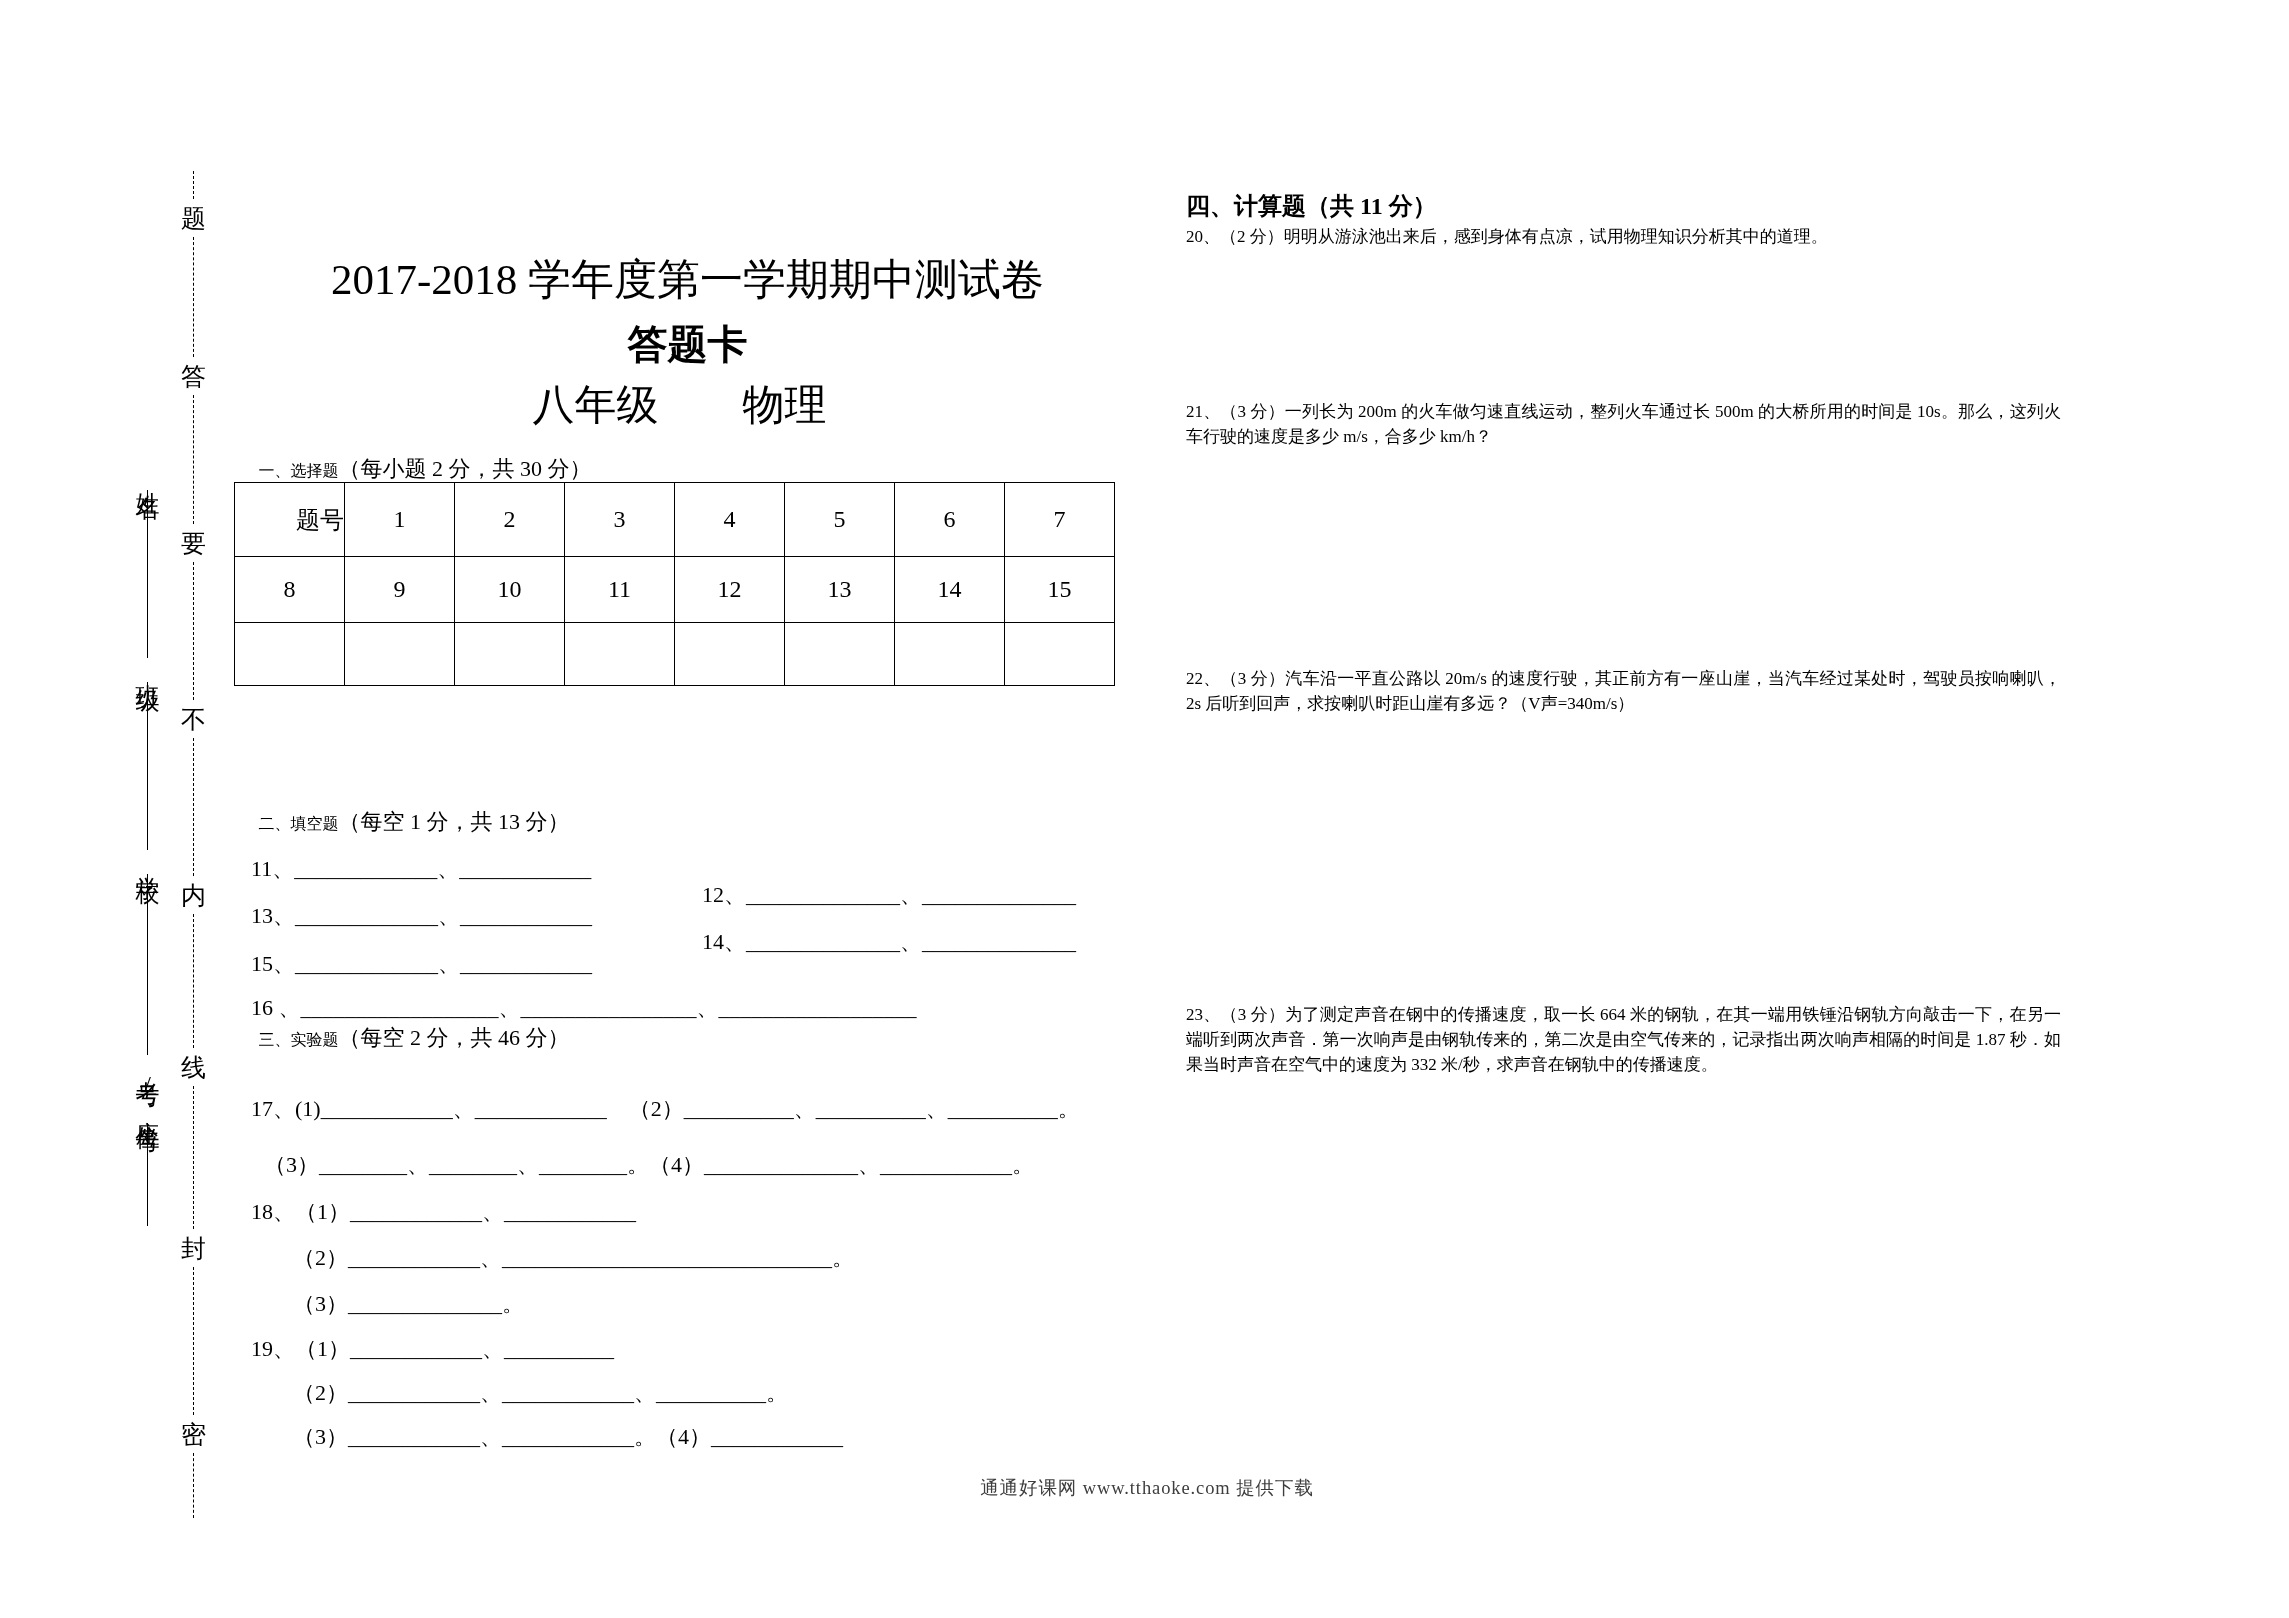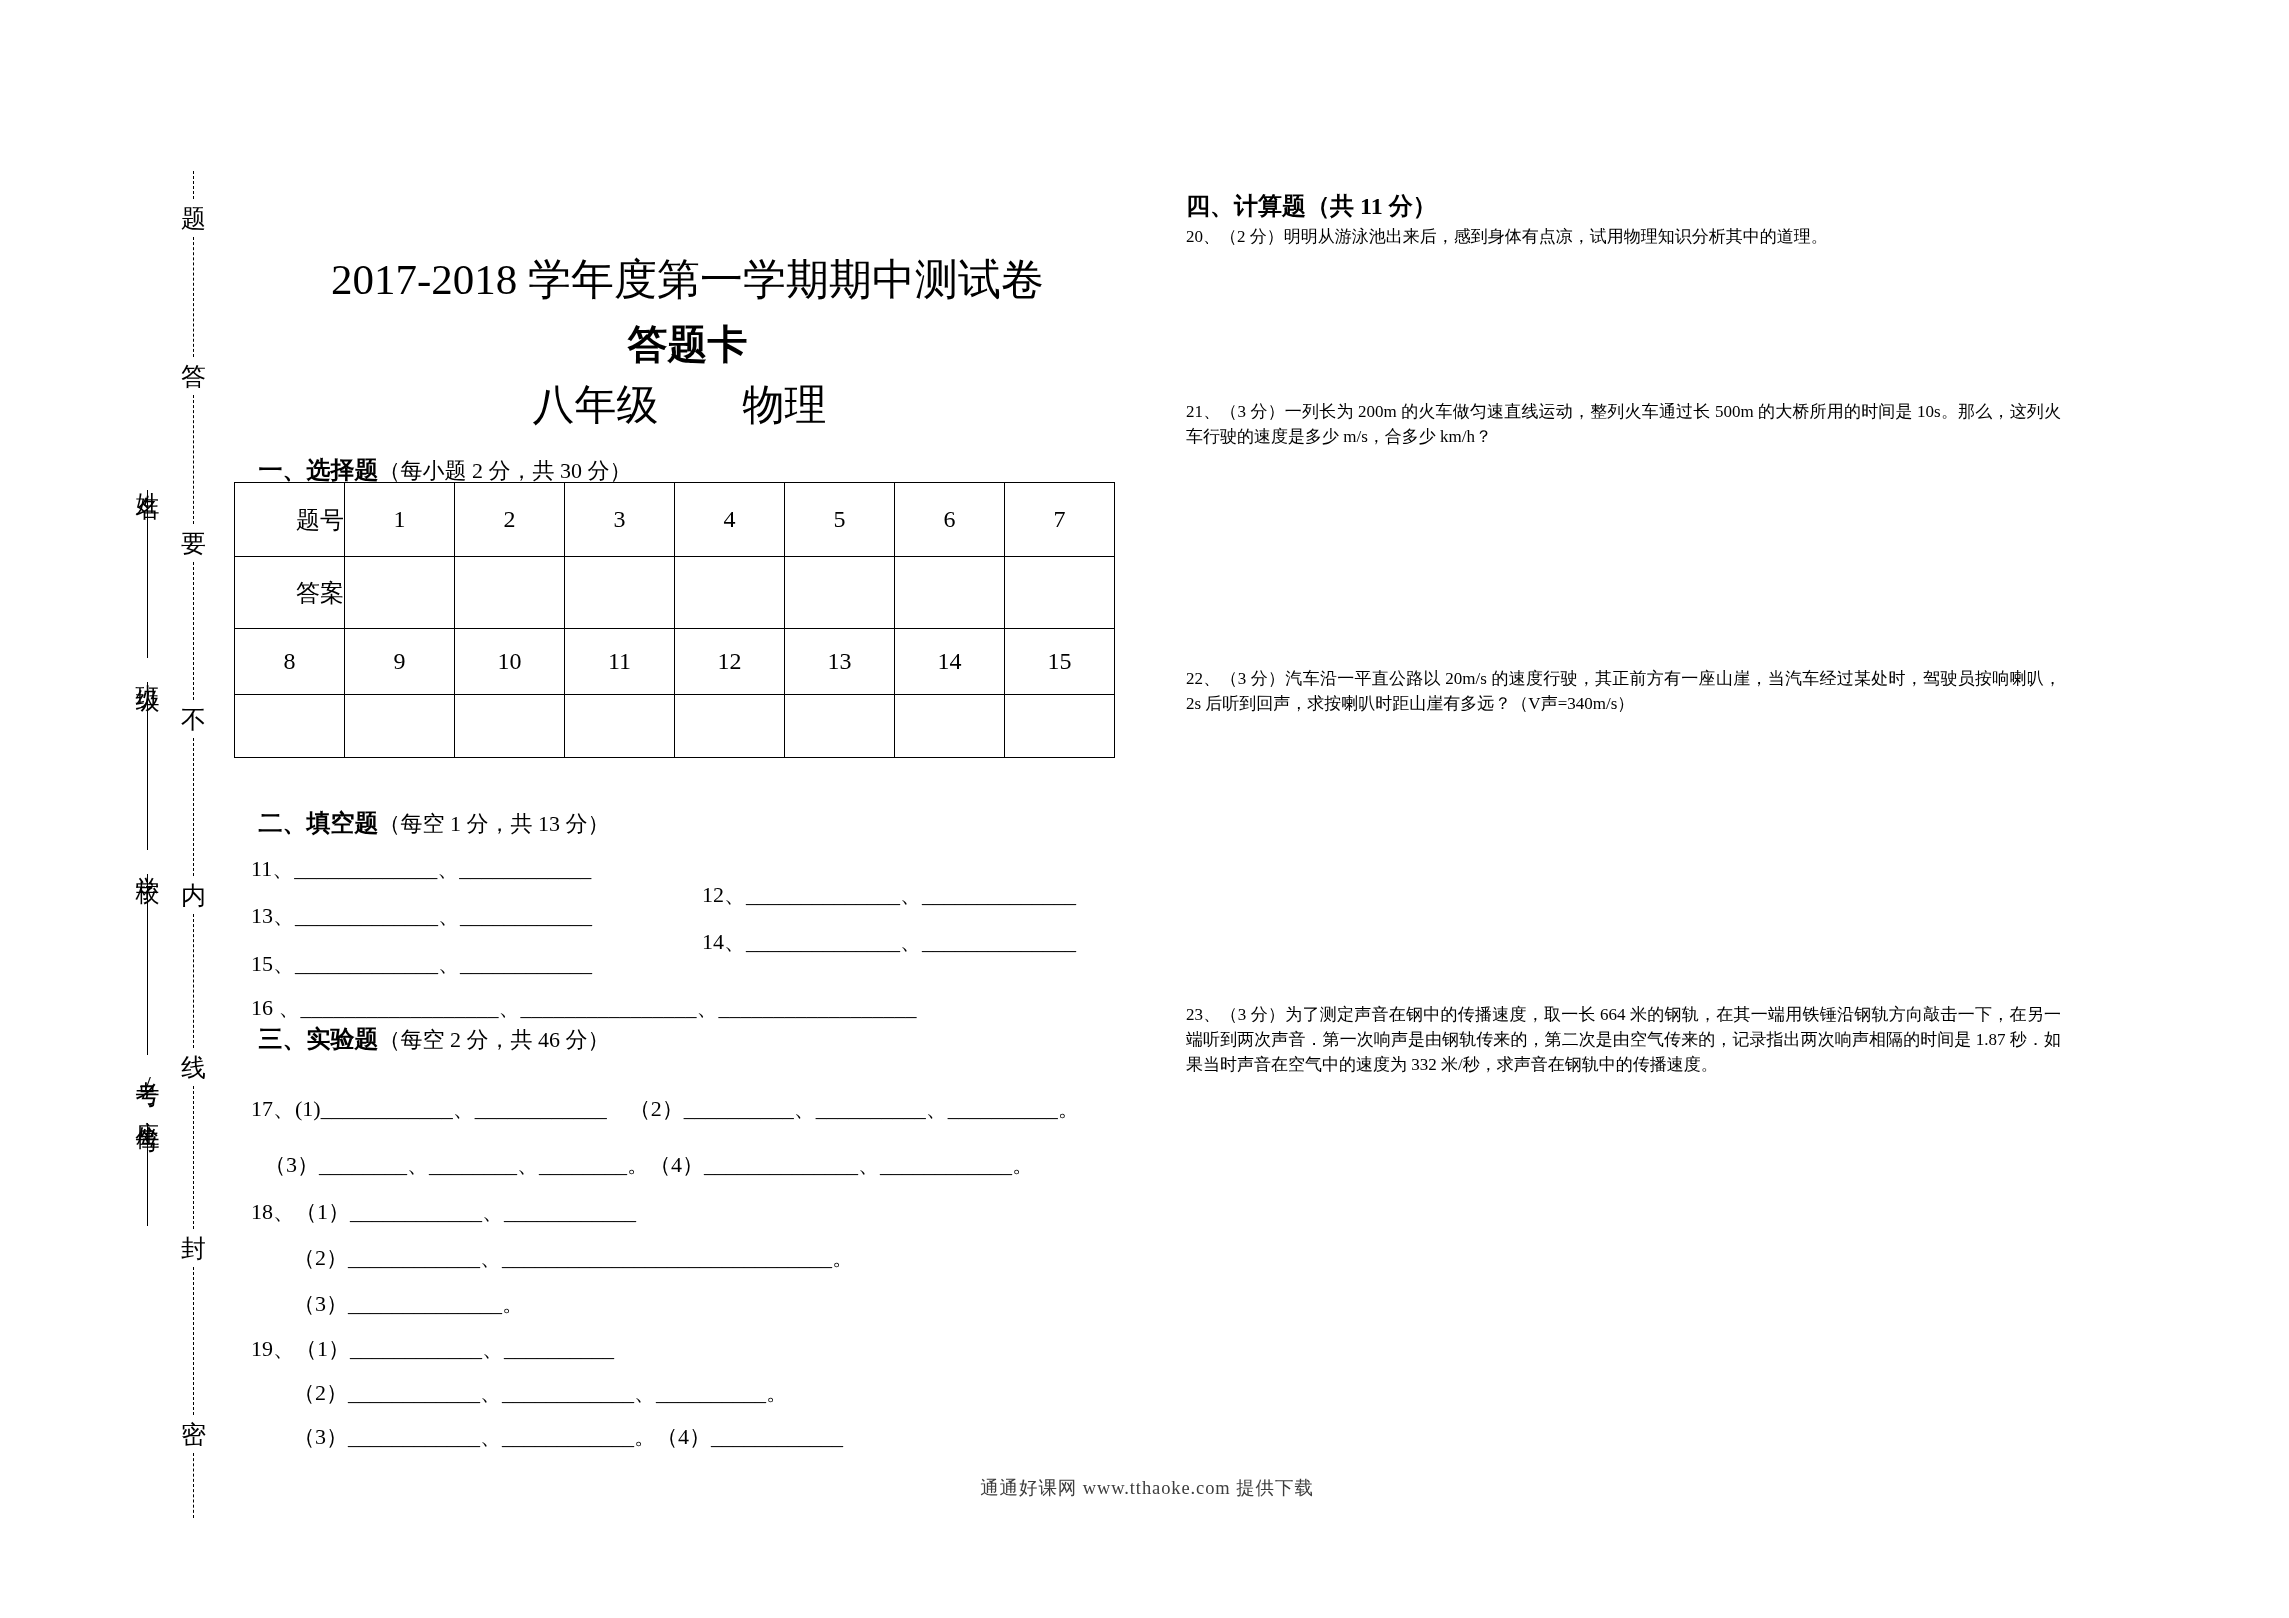--- a/index.html
+++ b/index.html
@@ -27,21 +27,21 @@
   }
   .seal-char { font-size:25px; line-height:1; margin:6.5px 0; }
   .dash { width:0; border-left:1.8px dashed #000; }
 
   
   .title    { left:249px; top:251px; width:877px; text-align:center; font-size:43px; font-weight:normal; }
   .subtitle { left:249px; top:317px; width:877px; text-align:center; font-size:40px; font-weight:bold; }
   .grade    { left:241px; top:377px; width:877px; text-align:center; font-size:42px; font-weight:normal; white-space:pre; }
 
   .sec-h { white-space:pre; }
-  .hb { font-weight:bold; font-size:24px; }
+  .hb { font-weight:normal; font-size:16px; }
   .hn { font-size:22px; }
 
   
   .answer-table { position:absolute; left:234px; top:482px; border-collapse:collapse; table-layout:fixed; }
   .answer-table td {
     border:1.8px solid #000; width:110px; text-align:center;
     font-size:24px; vertical-align:middle;
   }
   .answer-table tr.r0 td { height:74px; }
   .answer-table tr.r1 td { height:72px; }
@@ -111,30 +111,20 @@
       <tr class="r0">
     <td class="lab">题号</td>
     <td>1</td>
     <td>2</td>
     <td>3</td>
     <td>4</td>
     <td>5</td>
     <td>6</td>
     <td>7</td>
   </tr>
-  <tr class="r1">
-    <td class="lab">答案</td>
-    <td></td>
-    <td></td>
-    <td></td>
-    <td></td>
-    <td></td>
-    <td></td>
-    <td></td>
-  </tr>
   <tr class="r2">
     <td>8</td>
     <td>9</td>
     <td>10</td>
     <td>11</td>
     <td>12</td>
     <td>13</td>
     <td>14</td>
     <td>15</td>
   </tr>

